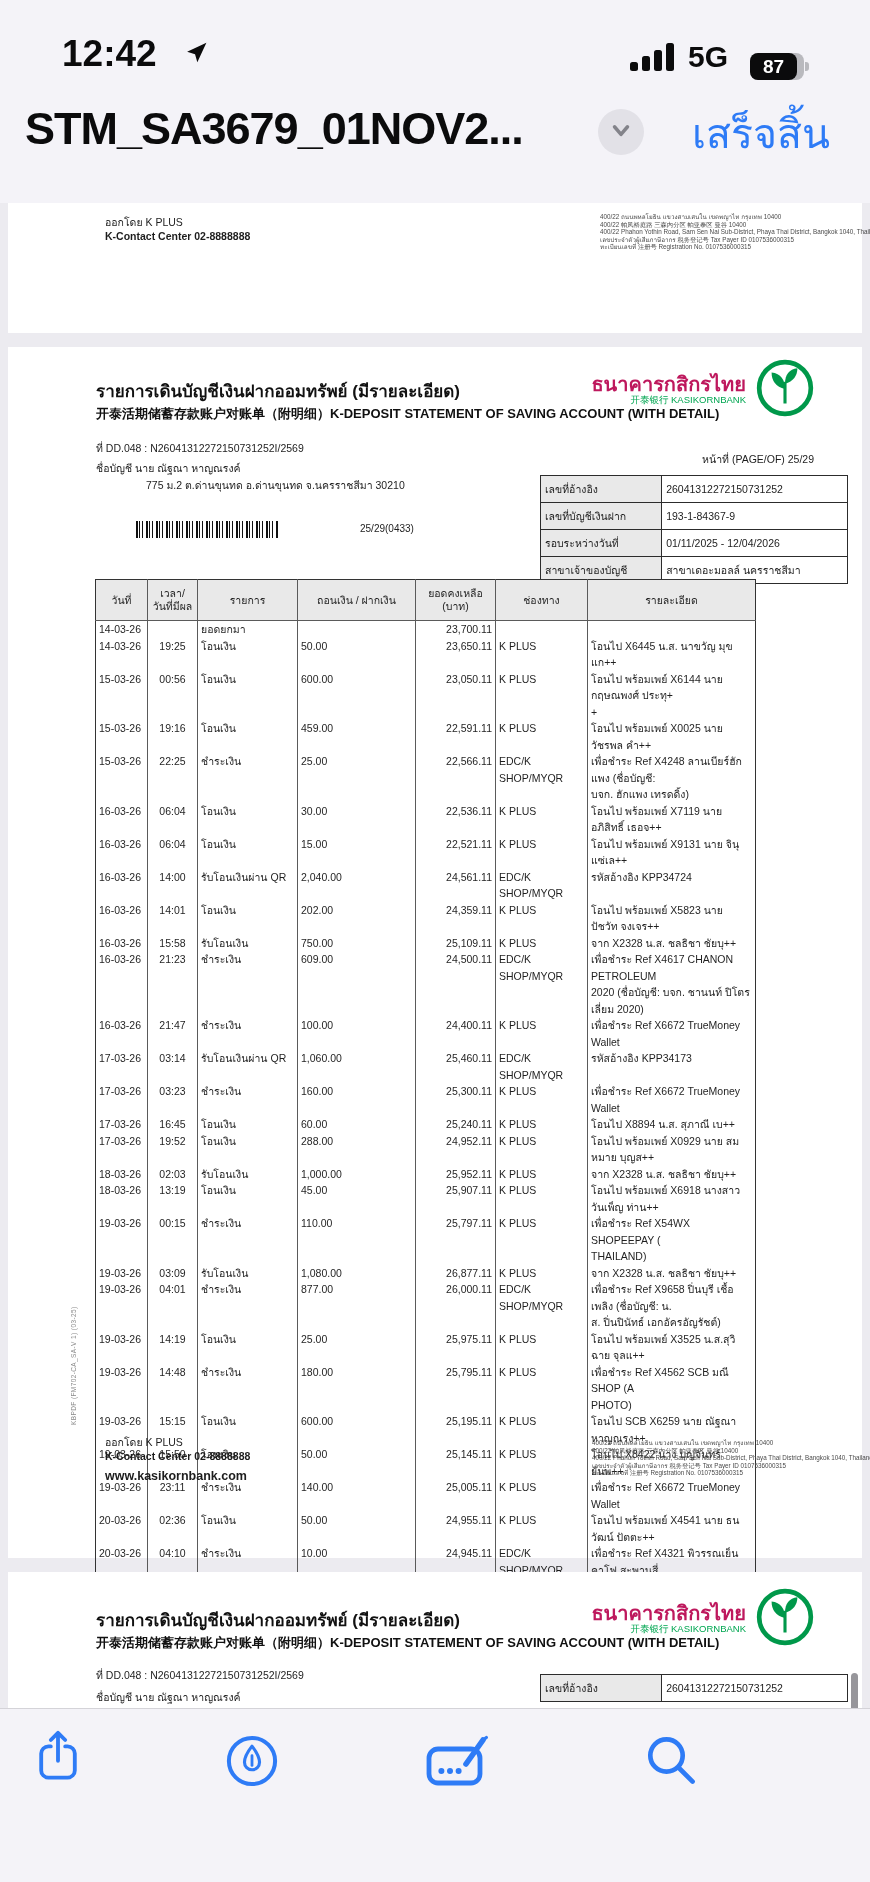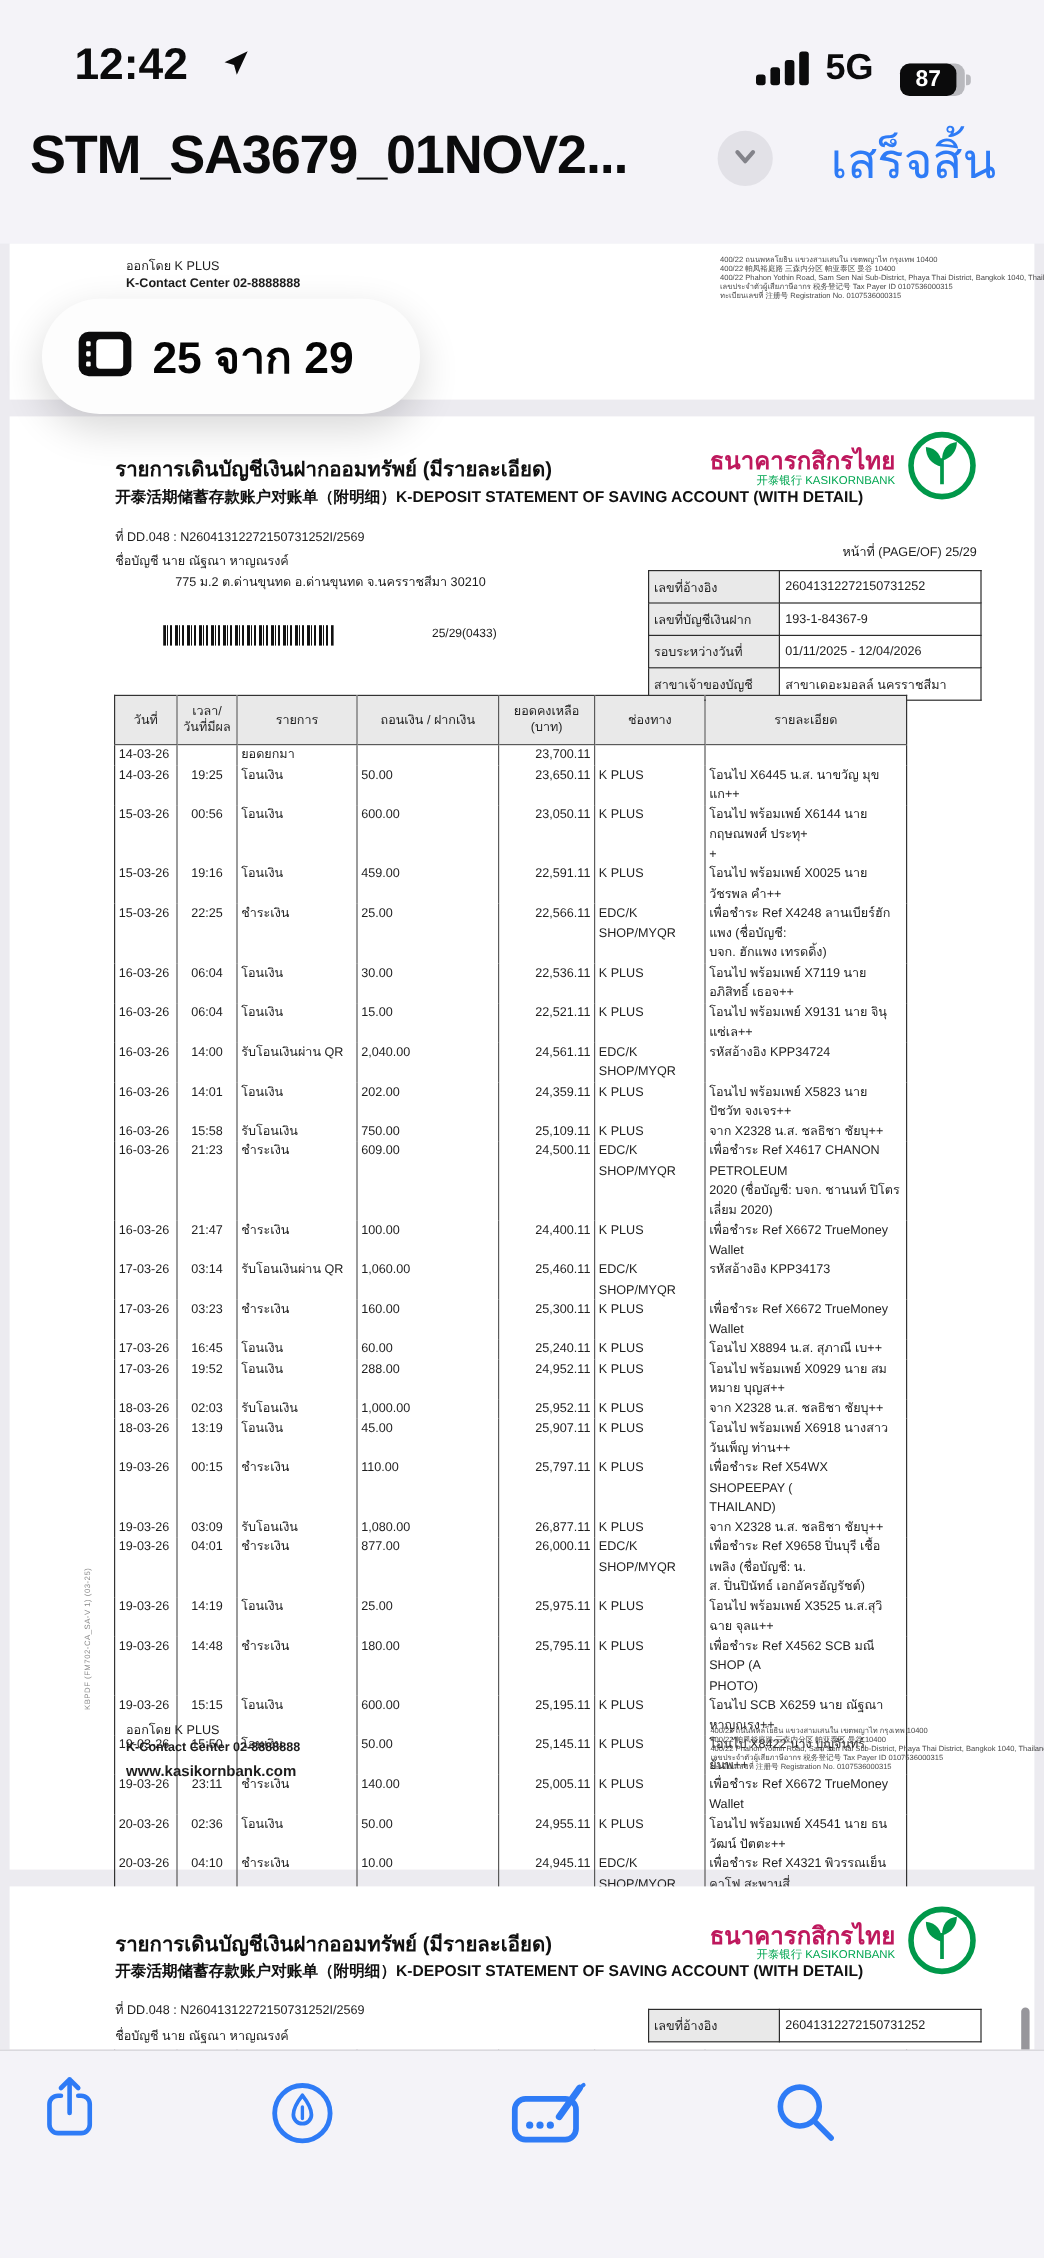--- a/index.html
+++ b/index.html
@@ -41,21 +41,21 @@
   .addr-block{position:absolute;left:592px;top:10px;width:240px;}
 
   .stm-title{position:absolute;left:88px;font-size:17px;font-weight:bold;color:#111;white-space:nowrap;}
   .stm-sub{position:absolute;left:88px;font-size:13px;font-weight:bold;color:#111;white-space:nowrap;}
   .logo{position:absolute;right:46px;display:flex;align-items:center;gap:8px;}
   .logo-text{text-align:right;}
   .logo-th{font-size:20px;font-weight:bold;color:#be185d;line-height:20px;white-space:nowrap;}
   .logo-en{font-size:9.5px;font-weight:normal;color:#00a651;line-height:12px;white-space:nowrap;}
   .page-of{position:absolute;right:48px;font-size:10.5px;color:#1d1d1d;white-space:nowrap;}
 
-  .info-table{position:absolute;left:532px;width:278px;border:1px solid #2c2c2c;border-collapse:collapse;}
+  .info-table{position:absolute;left:532px;width:308px;border:1px solid #2c2c2c;border-collapse:collapse;}
   .info-table td{border:1px solid #2c2c2c;font-size:10.5px;color:#1d1d1d;padding:2px 4px;height:22px;white-space:nowrap;overflow:hidden;}
   .info-table td.lbl{width:96px;background:#e9e9e9;}
   .info-table td.val{width:152px;background:#fff;}
 
   .barcode{position:absolute;left:128px;top:174px;width:142px;height:17px;
     background:repeating-linear-gradient(90deg,#111 0 2px,#fff 2px 3px,#111 3px 4px,#fff 4px 6px,#111 6px 7px,#fff 7px 10px);}
   .barcode-cap{position:absolute;left:352px;top:176px;font-size:10px;color:#1d1d1d;}
 
   
   .txn-wrap{position:absolute;left:87px;top:232px;}
@@ -598,32 +598,20 @@
           <td class="lbl">เลขที่อ้างอิง</td>
           <td class="val">26041312272150731252</td>
             </tr>
       </tbody>
         </table>
     </div>
 
     <div class="scroll-ind"></div>
   </div>
 
-  <div class="page-pill">
-    <span class="pill-icon">
-      <svg width="45" height="40" viewBox="0 0 40 34">
-        <rect x="0.5" y="0.5" width="39" height="33" rx="7.5" fill="#0b0b0c"></rect>
-        <rect x="6" y="7.5" width="3.4" height="3.8" rx="1" fill="#fff"></rect>
-        <rect x="6" y="15" width="3.4" height="3.8" rx="1" fill="#fff"></rect>
-        <rect x="6" y="22.5" width="3.4" height="3.8" rx="1" fill="#fff"></rect>
-        <rect x="13.5" y="6" width="20" height="22" rx="3" fill="#fff"></rect>
-      </svg>
-    </span>
-    <span class="pill-label">25 จาก 29</span>
-  </div>
 
   <div class="toolbar">
     <button class="tb-btn" style="left:34px">
       <span>
         <svg width="48" height="58" viewBox="0 0 30 36" fill="none" stroke="#2e7bf6" stroke-width="2.4" stroke-linecap="round" stroke-linejoin="round">
           <path d="M10.5 12 H9 a4.5 4.5 0 0 0 -4.5 4.5 v10.5 a4.5 4.5 0 0 0 4.5 4.5 h12 a4.5 4.5 0 0 0 4.5 -4.5 v-10.5 a4.5 4.5 0 0 0 -4.5 -4.5 h-1.5"></path>
           <path d="M15 21 V3.5 M15 3.5 L10.5 8 M15 3.5 L19.5 8"></path>
         </svg>
       </span>
     </button>

